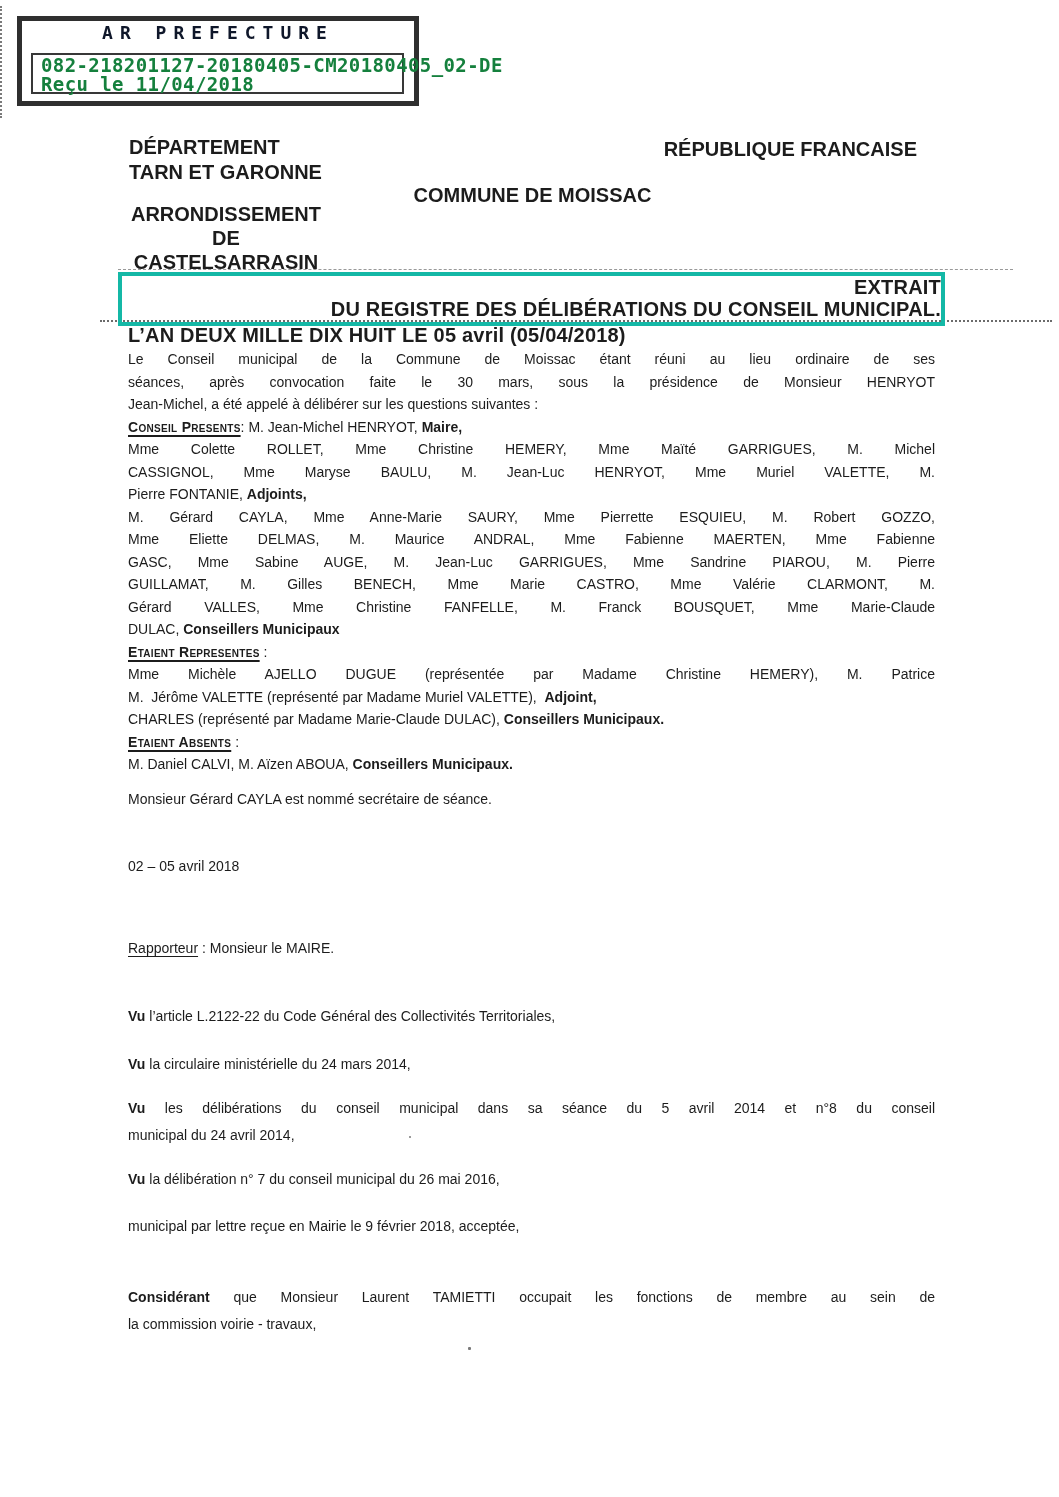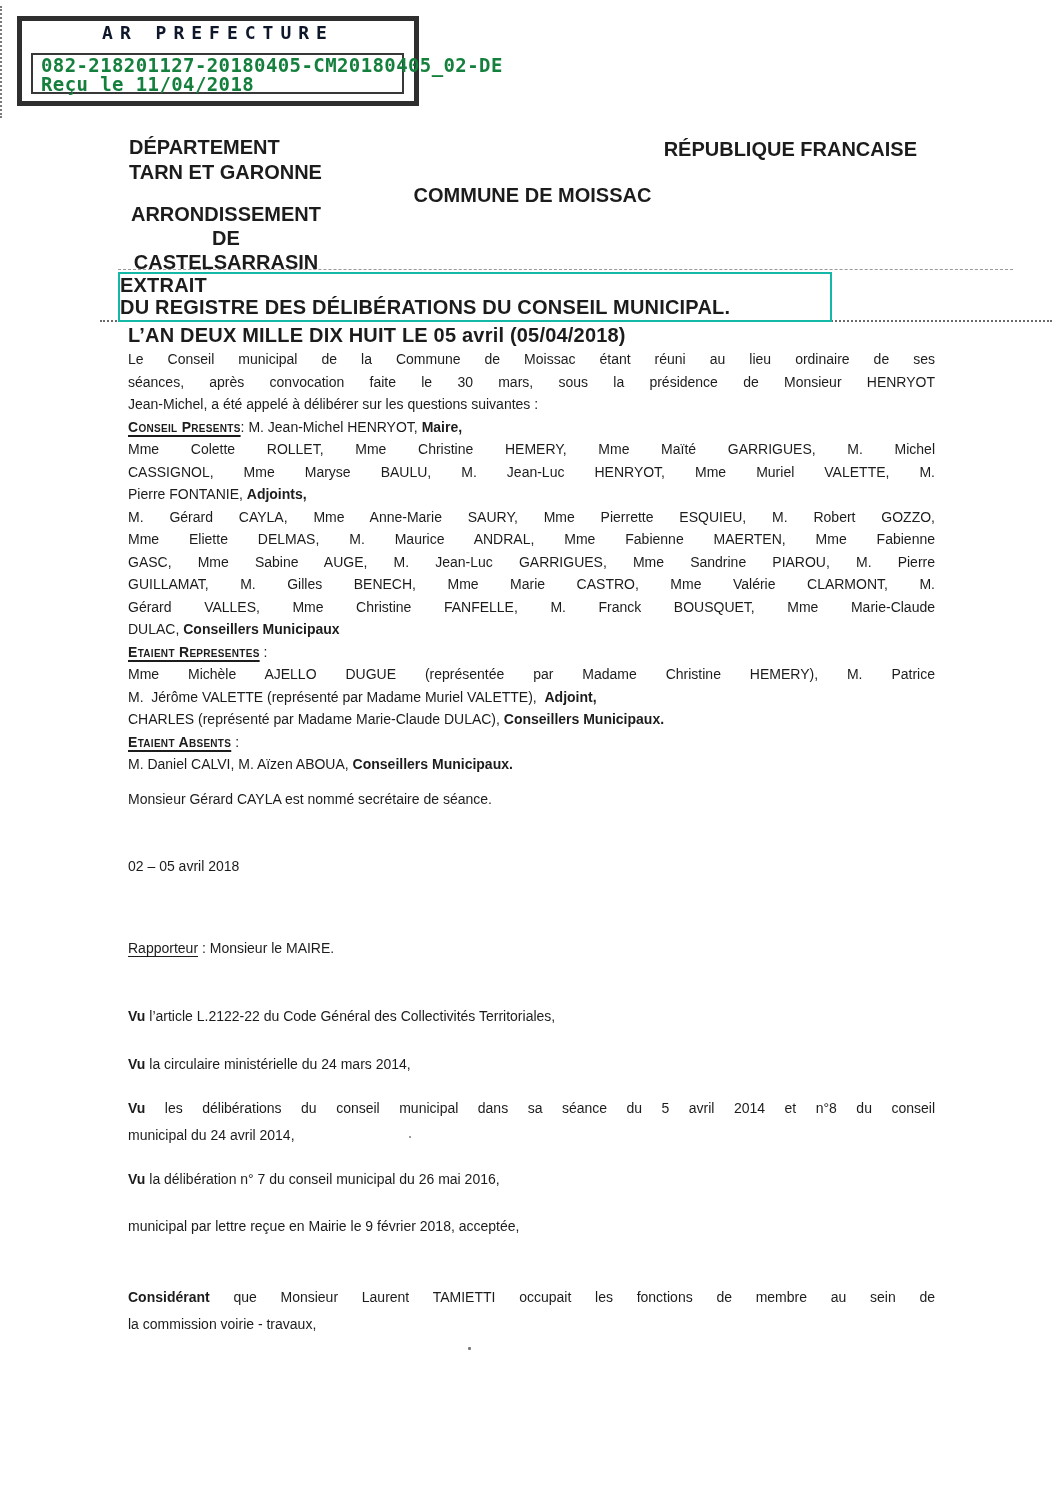--- a/index.html
+++ b/index.html
@@ -21,21 +21,21 @@
   .stamp-inner div{font-family:"DejaVu Sans Mono",monospace;font-size:19px;font-weight:600;line-height:19px;letter-spacing:.4px;color:#15803d;white-space:nowrap;}
 
   
   .hblock{position:absolute;font-weight:700;font-size:20px;line-height:25px;white-space:nowrap;}
   .h-dept{left:129px;top:135px;}
   .h-rep{right:142px;top:137px;}
   .h-commune{left:6px;right:0;top:183px;text-align:center;}
   .h-arr{left:128px;top:202px;width:196px;text-align:center;line-height:24px;}
 
   
-  .tbox{position:absolute;left:118px;top:272px;width:714px;box-sizing:border-box;border:2px solid #14b8a6;text-align:left;padding:1px 0 2px;}
+  .tbox{position:absolute;left:118px;top:272px;width:827px;box-sizing:border-box;border:4px solid #14b8a6;text-align:right;padding:1px 0 2px;}
   .tbox div{font-weight:700;font-size:20px;line-height:21.5px;letter-spacing:.2px;}
 
   .yearline{position:absolute;left:128px;top:324px;font-weight:700;font-size:20px;white-space:nowrap;letter-spacing:.2px;}
 
   
   .txt{font-size:14px;color:#1c1c1c;}
   .flow1{position:absolute;left:128px;top:348px;width:807px;line-height:22.5px;}
   .ln{min-height:22.5px;}
   .just{text-align:justify;text-align-last:justify;}
   .strong{font-weight:700;}

